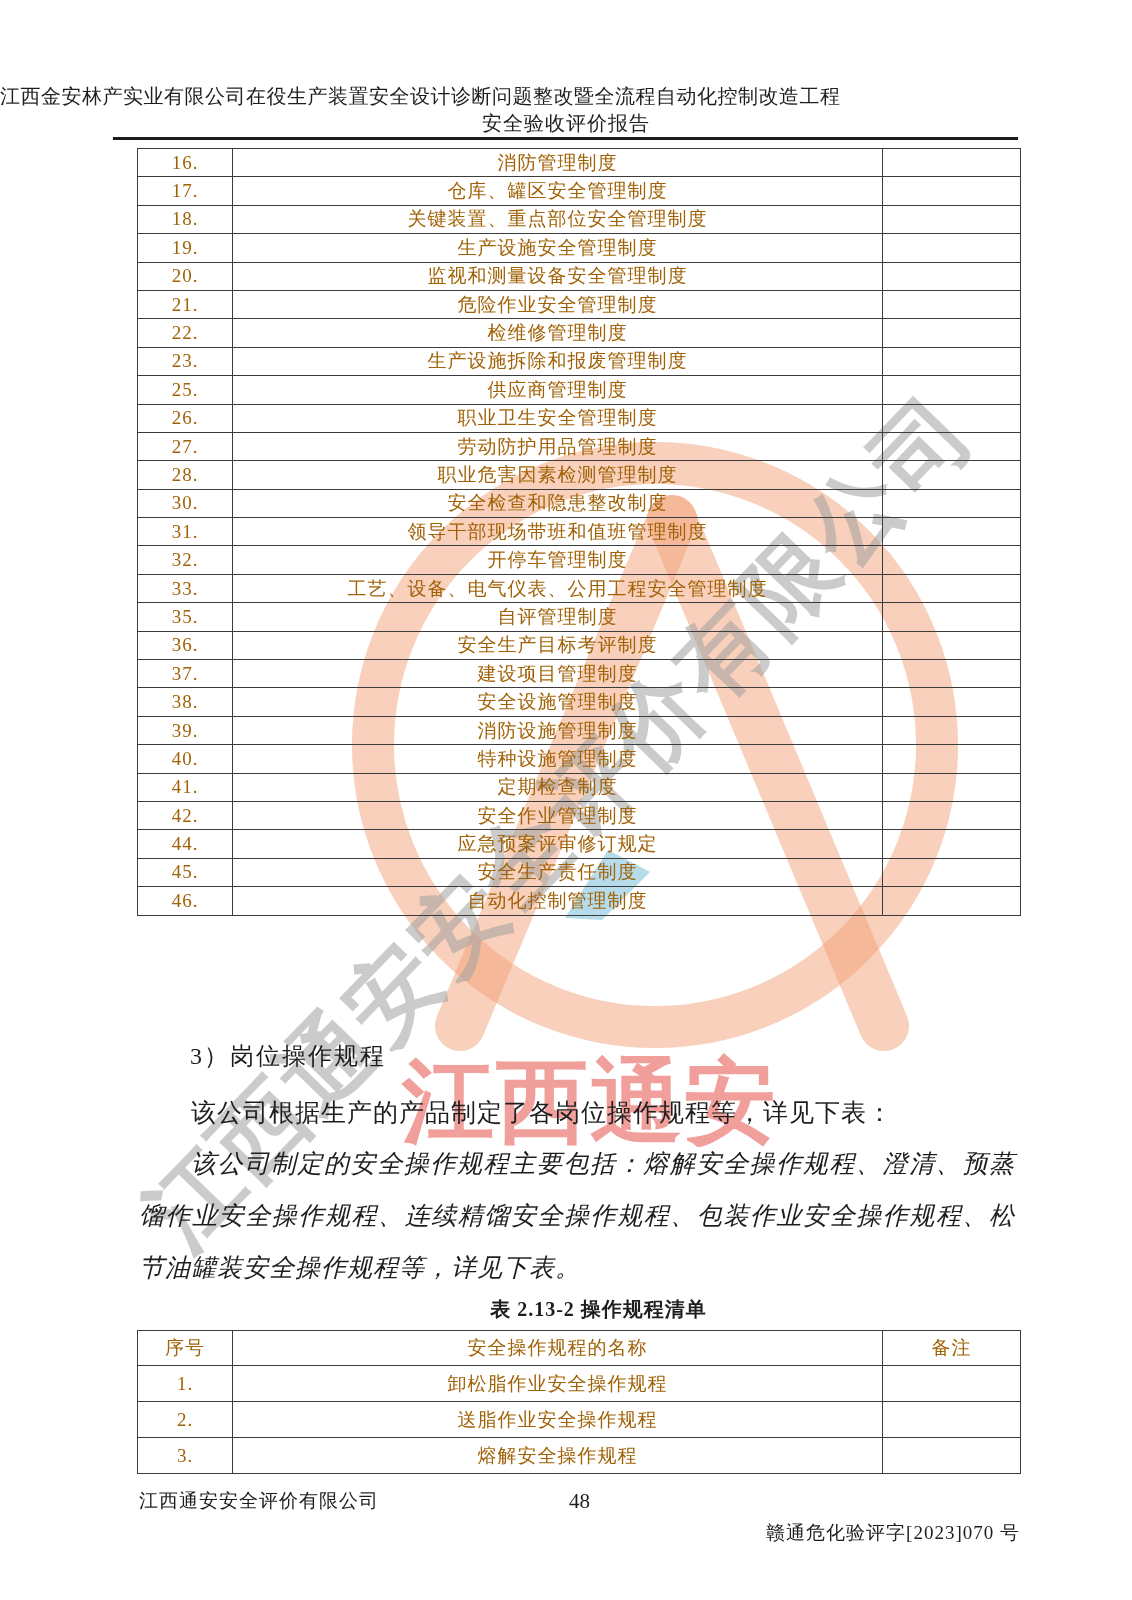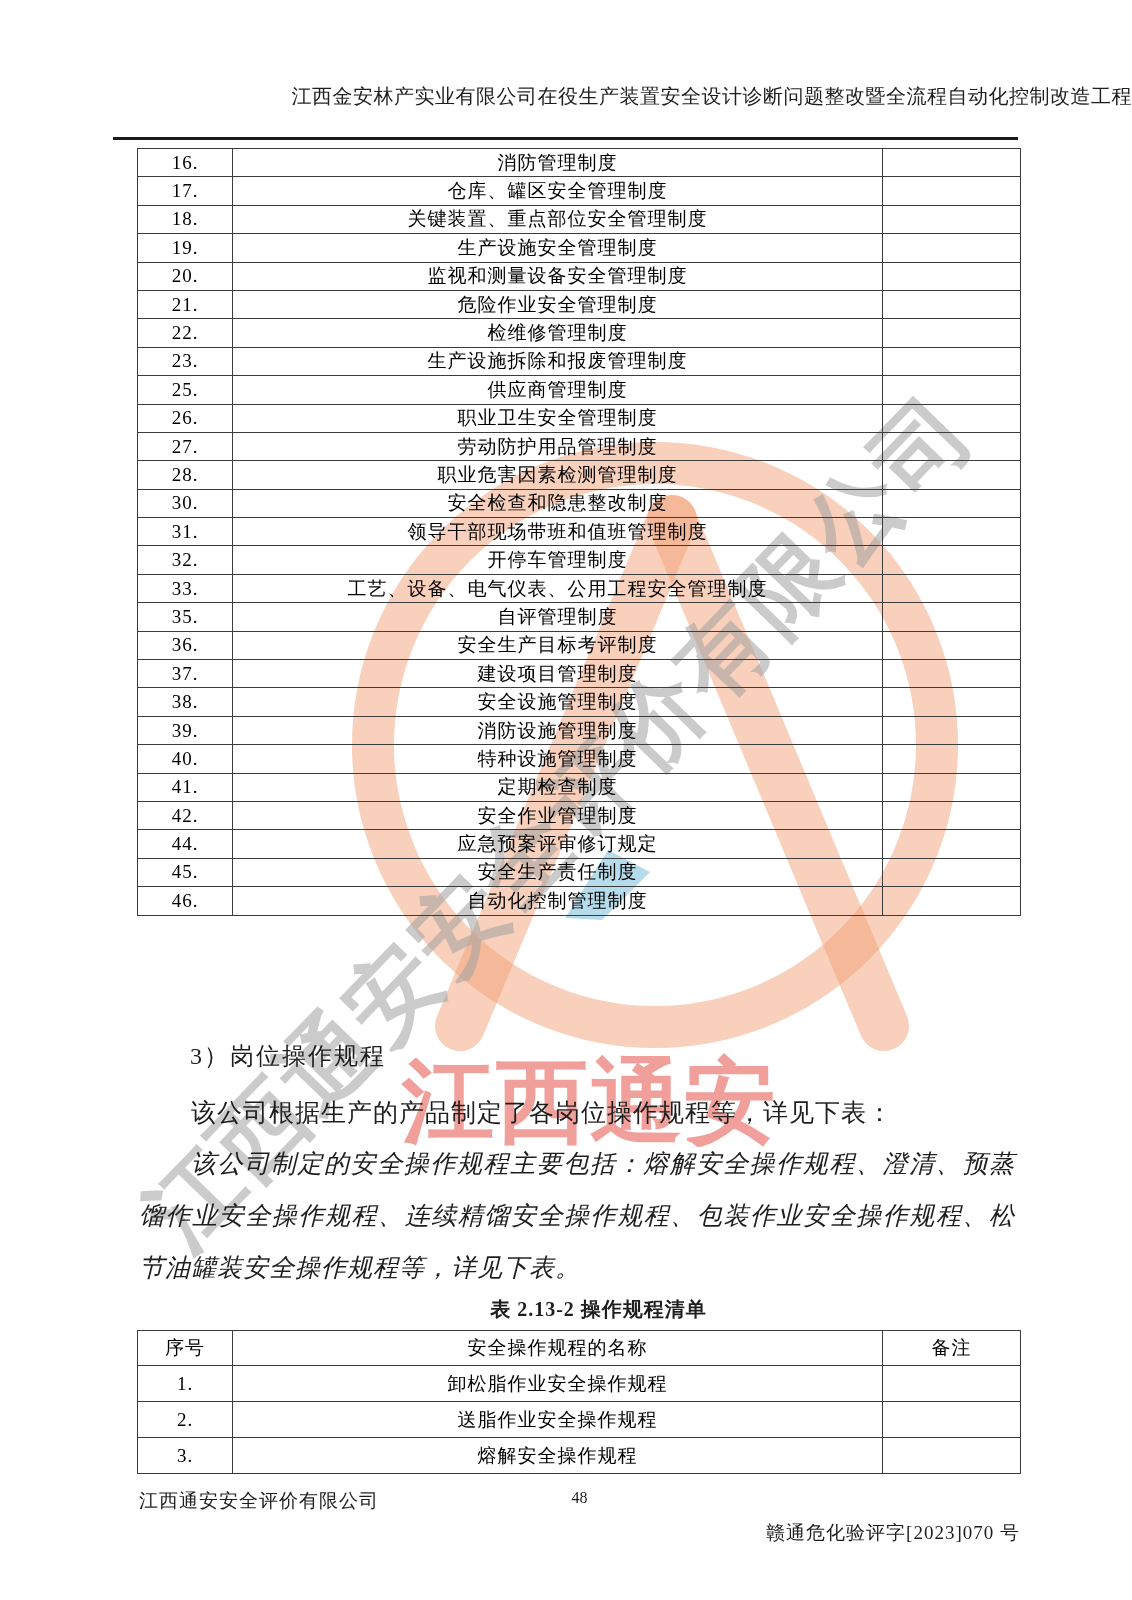--- a/index.html
+++ b/index.html
@@ -26,33 +26,33 @@
   .wm-red-text {
     position:absolute; left:402px; top:1040px; white-space:nowrap;
     font-family:"Liberation Sans","DejaVu Sans",sans-serif;
     font-weight:bold; font-size:92px; letter-spacing:2px;
     color:var(--wm-red,#e4524a); opacity:0.55;
   }
   
   .content { position:absolute; inset:0; z-index:1; }
   .hdr-line1 {
     position:absolute; top:83px; left:0; right:0;
-    text-align:right; font-size:20px; letter-spacing:0.5px;
+    text-align:left; font-size:20px; letter-spacing:0.5px;
   }
   .hdr-line2 {
     position:absolute; top:110px; left:0; right:0;
     text-align:center; font-size:20px; letter-spacing:1px;
   }
   .hdr-rule {
     position:absolute; top:137px; left:113px; width:905px; height:3px;
     background:#1b1b1b;
   }
   table.doc-table {
     border-collapse:collapse; table-layout:fixed;
-    font-size:19px; color:#000000;
+    font-size:19px; color:#a16207;
   }
   table.doc-table td, table.doc-table th {
     border:1px solid #3c3c3c; text-align:center; padding:0;
     font-weight:normal; letter-spacing:1px; overflow:hidden; white-space:nowrap;
   }
   .t1 { position:absolute; top:148px; left:137px; width:883px; }
   .t1 td { height:27.4px; }
   .t2 { position:absolute; top:1330px; left:137px; width:883px; }
   .t2 th { height:34px; }
   .t2 td { height:35px; }
@@ -73,21 +73,21 @@
   .para2 .pline.last  { text-align-last:left; }
   .t2-title {
     position:absolute; top:1296px; left:137px; width:883px;
     text-align:center; font-size:20px; letter-spacing:1px; text-indent:40px;font-weight:bold;
   }
   .footer {
     position:absolute; top:1488px; left:139px; width:881px; height:26px;
     font-size:19px;
   }
   .footer-company { position:absolute; left:0;  top:0; letter-spacing:1px; }
-  .footer-page    { position:absolute; left:0; right:0; top:1px; text-align:center; font-size:16px; }
+  .footer-page    { position:absolute; left:0; right:0; top:1px; text-align:center; font-size:21px; }
   .footer-docno   { position:absolute; right:0; top:0; letter-spacing:1px;margin-top:32px; }
 </style>
 </head>
 <body>
 
 <div class="page">
 
   <div class="wm-layer">
     <svg class="wm-svg" width="1132" height="1600" viewBox="0 0 1132 1600">
       <circle class="wm-ring" cx="655" cy="745" r="282" fill="none" stroke-width="42" opacity="0.5"></circle>
@@ -95,20 +95,21 @@
       <path class="wm-aleg" d="M672,520 L884,1026" fill="none" stroke-width="50" stroke-linecap="round" opacity="0.5"></path>
       <polygon class="wm-blue" points="565,918 608,850 650,872 602,920" opacity="0.6"></polygon>
     </svg>
     <div class="wm-gray-text">江西通安安全评价有限公司</div>
     <div class="wm-red-text">江西通安</div>
   </div>
 
   <div class="content">
 
     <div class="hdr-line1">江西金安林产实业有限公司在役生产装置安全设计诊断问题整改暨全流程自动化控制改造工程</div>
+    <div class="hdr-line2">安全验收评价报告</div>
     <div class="hdr-rule"></div>
 
     <table class="doc-table t1">
       <colgroup>
           <col style="width:95px">
           <col style="width:650px">
           <col style="width:138px">
         </colgroup>
       <tbody>
           <tr>

